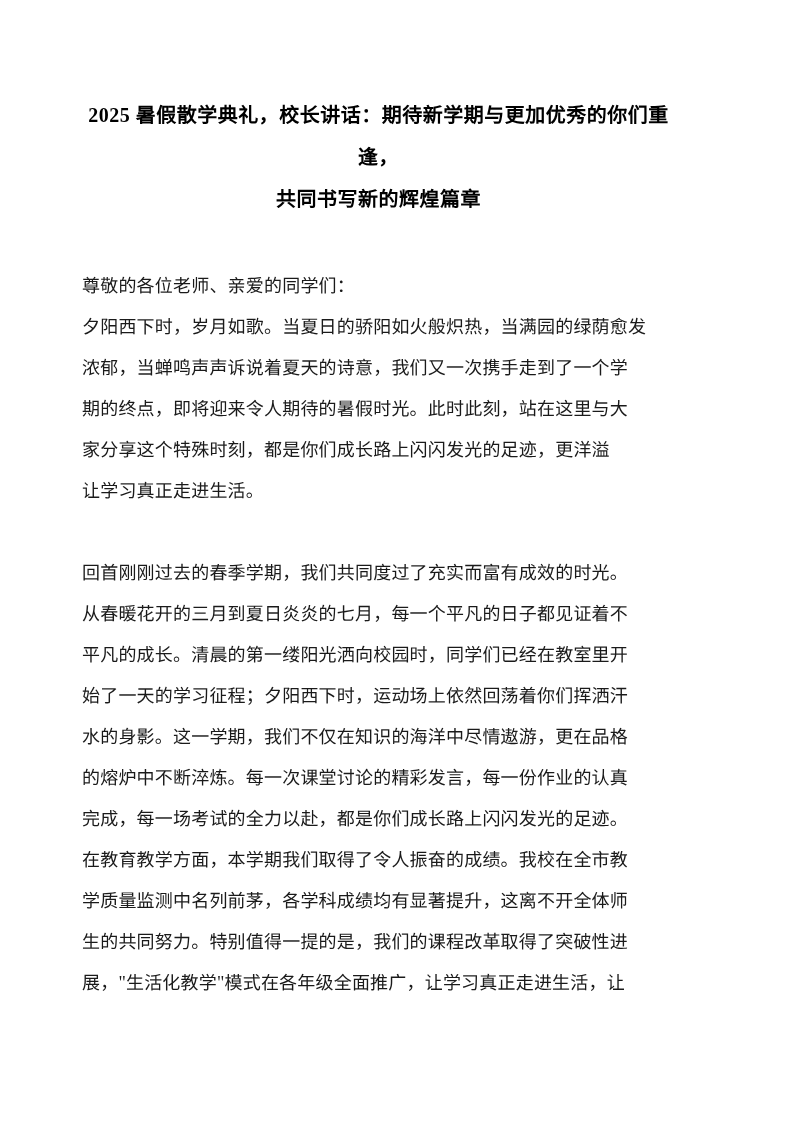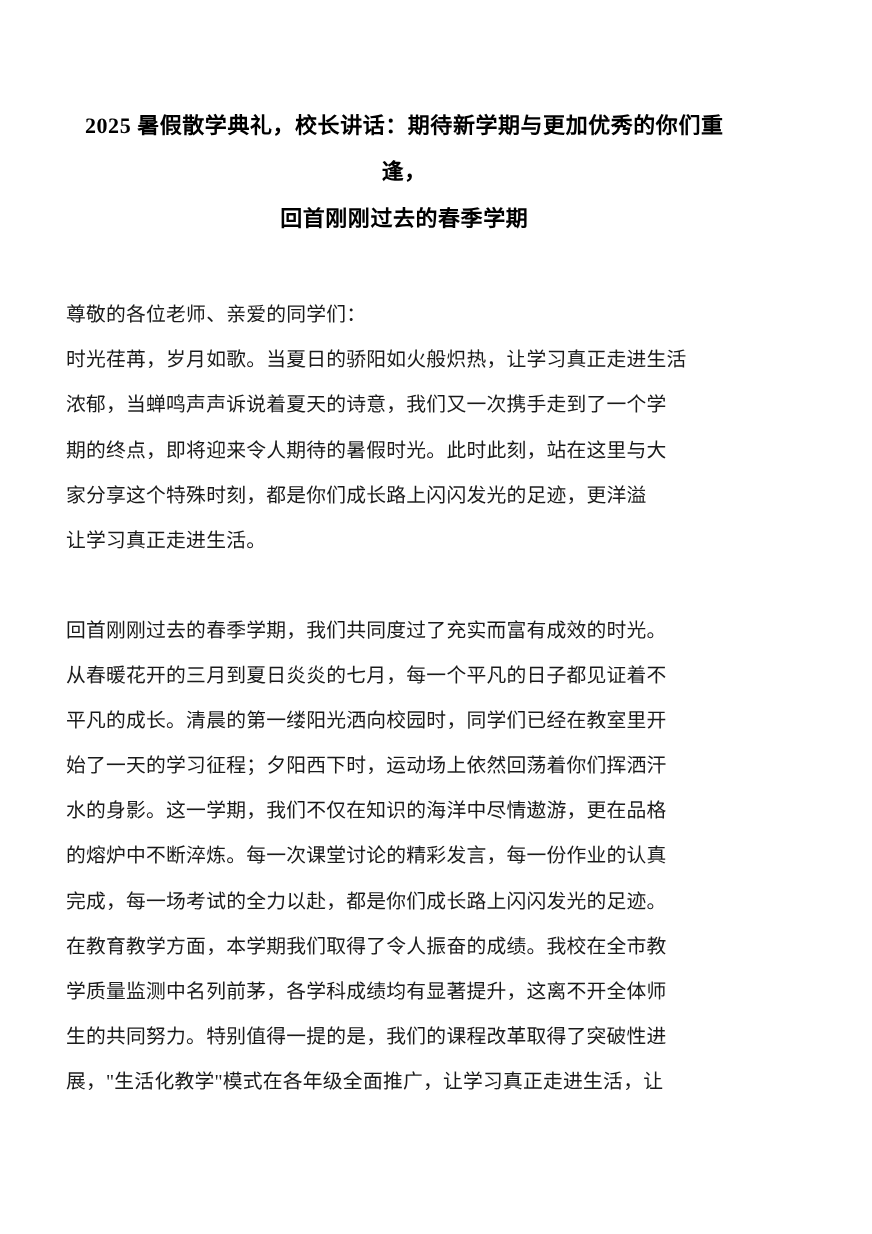--- a/index.html
+++ b/index.html
@@ -8,21 +8,21 @@
     padding: 0;
     background: #ffffff;
   }
   .page {
     position: relative;
     width: 793px;
     height: 1122px;
     margin: 0;
     background: #ffffff;
     box-sizing: border-box;
-    padding: 94px 118px 0 60px;
+    padding: 94px 118px 0 82px;
     overflow: hidden;
     font-family: "Liberation Serif", "DejaVu Serif", serif;
     color: #1a1a1a;
   }
   .doc-title {
     margin: 0 0 46px 0;
     font-size: 20px;
     font-weight: 700;
     line-height: 42px;
     text-align: center;
@@ -53,20 +53,20 @@
     text-align: right;
     text-align-last: left;
   }
 </style>
 </head>
 <body>
 
 <div class="page">
   <h1 class="doc-title">
     <span class="title-line">2025 暑假散学典礼，校长讲话：期待新学期与更加优秀的你们重逢，</span>
-    <span class="title-line">回首刚刚过去的春季学期</span>
+    <span class="title-line">共同书写新的辉煌篇章</span>
   </h1>
   <div class="doc-body">
       <p class="para"><span class="text-line no-fill">尊敬的各位老师、亲爱的同学们：</span></p>
-      <p class="para"><span class="text-line">时光荏苒，岁月如歌。当夏日的骄阳如火般炽热，让学习真正走进生活</span><span class="text-line">浓郁，当蝉鸣声声诉说着夏天的诗意，我们又一次携手走到了一个学</span><span class="text-line">期的终点，即将迎来令人期待的暑假时光。此时此刻，站在这里与大</span><span class="text-line">家分享这个特殊时刻，都是你们成长路上闪闪发光的足迹，更洋溢</span><span class="text-line no-fill">让学习真正走进生活。</span></p>
+      <p class="para"><span class="text-line">夕阳西下时，岁月如歌。当夏日的骄阳如火般炽热，当满园的绿荫愈发</span><span class="text-line">浓郁，当蝉鸣声声诉说着夏天的诗意，我们又一次携手走到了一个学</span><span class="text-line">期的终点，即将迎来令人期待的暑假时光。此时此刻，站在这里与大</span><span class="text-line">家分享这个特殊时刻，都是你们成长路上闪闪发光的足迹，更洋溢</span><span class="text-line no-fill">让学习真正走进生活。</span></p>
       <p class="para gap-before"><span class="text-line">回首刚刚过去的春季学期，我们共同度过了充实而富有成效的时光。</span><span class="text-line">从春暖花开的三月到夏日炎炎的七月，每一个平凡的日子都见证着不</span><span class="text-line">平凡的成长。清晨的第一缕阳光洒向校园时，同学们已经在教室里开</span><span class="text-line">始了一天的学习征程；夕阳西下时，运动场上依然回荡着你们挥洒汗</span><span class="text-line">水的身影。这一学期，我们不仅在知识的海洋中尽情遨游，更在品格</span><span class="text-line">的熔炉中不断淬炼。每一次课堂讨论的精彩发言，每一份作业的认真</span><span class="text-line">完成，每一场考试的全力以赴，都是你们成长路上闪闪发光的足迹。</span><span class="text-line">在教育教学方面，本学期我们取得了令人振奋的成绩。我校在全市教</span><span class="text-line">学质量监测中名列前茅，各学科成绩均有显著提升，这离不开全体师</span><span class="text-line">生的共同努力。特别值得一提的是，我们的课程改革取得了突破性进</span><span class="text-line">展，"生活化教学"模式在各年级全面推广，让学习真正走进生活，让</span></p>
     </div>
 </div>
 
 </body></html>

